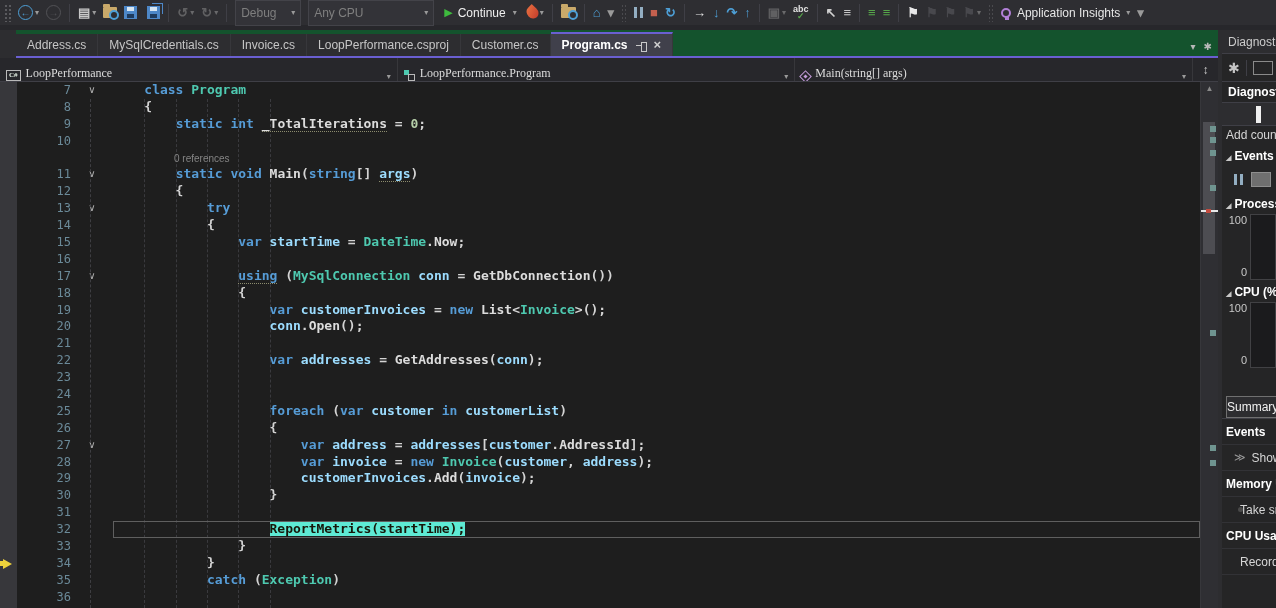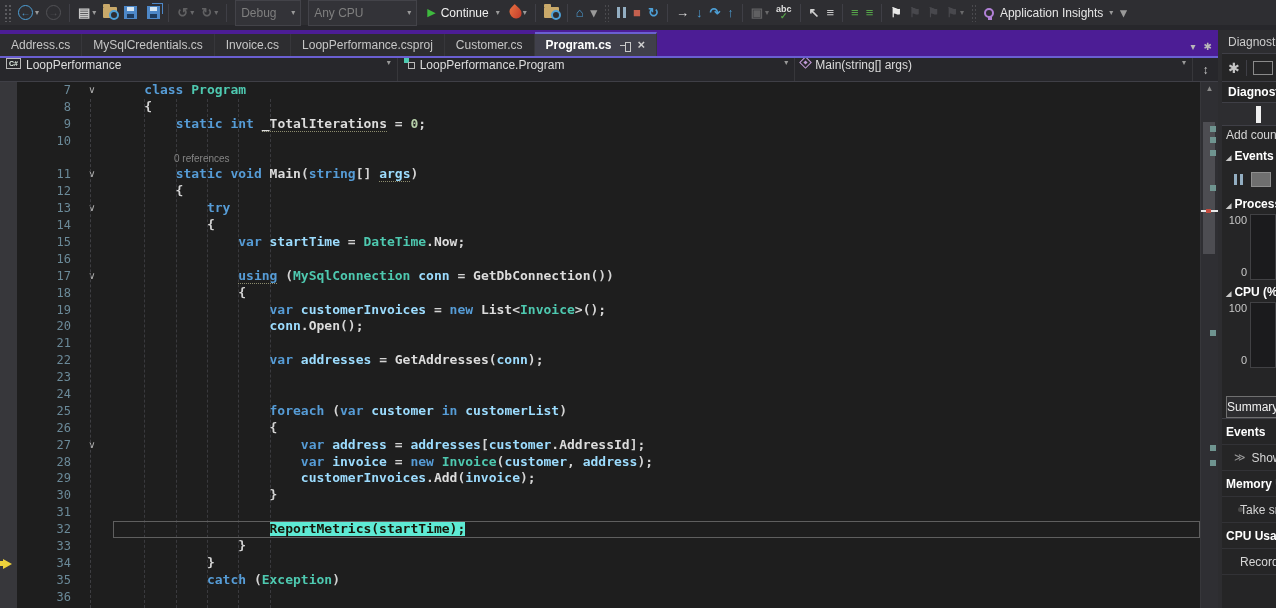--- a/index.html
+++ b/index.html
@@ -43,35 +43,35 @@
   .bulb::after { content:""; position:absolute; left:2px; bottom:-4px; width:4px; height:3px; background:#B180D7; }
   .ai-lbl { color:#E6E6E6; font-size:12px; margin:0 4px 0 6px; }
   .pausebars { width:9px; height:11px; border-left:3px solid #93AEC2; border-right:3px solid #93AEC2; display:inline-block; }
   .dis { opacity:0.55; }
 
   
   #mainrow { display:flex; height:578px; }
   #editor-group { width:1218px; display:flex; flex-direction:column; }
 
   
-  #tabstrip { height:28px; display:flex; align-items:flex-end; background:#4c1d95;
-              border-bottom:2px solid #6A5FD1; }
+  #tabstrip { height:28px; display:flex; align-items:flex-end; background:#14532d;
+              border-bottom:2px solid #6A5FD1;margin-left:16px; }
   .tab { height:22px; display:flex; align-items:center; padding:0 11px; font-size:12px;
          color:#C6C6C6; border-right:1px solid #37373B; background:#2D2D30; }
   .tab.active { background:#40404B; color:#FFFFFF; font-weight:bold; border-top:2px solid #6A5FD1; height:24px; }
   .pin { width:11px; height:11px; position:relative; margin-left:8px; display:inline-block; }
   .pin::before { content:""; position:absolute; top:5px; left:0; width:5px; height:1.5px; background:#C8C8C8; }
   .pin::after { content:""; position:absolute; top:2px; left:5px; width:4px; height:8px; border:1.5px solid #C8C8C8; }
   .tab-close { margin-left:7px; color:#D0D0D0; font-size:13px; line-height:12px; }
   #tabstrip-right { margin-left:auto; display:flex; align-items:center; gap:8px; padding:0 6px 4px 0; }
   .strip-ic { color:#B9B9B9; font-size:10px; }
 
   
   #navbar { height:24px; display:flex; align-items:stretch; background:#27272B; border-bottom:1px solid #3F3F46; }
-  .nv-combo { flex:1; display:flex; align-items:flex-start; gap:5px; padding:0 6px; border-right:1px solid #37373B; overflow:hidden; }
+  .nv-combo { flex:1; display:flex; align-items:flex-end; gap:5px; padding:0 6px; border-right:1px solid #37373B; overflow:hidden;font-family:Liberation Serif, serif; }
   .nv-lbl { color:#DCDCDC; font-size:12px; white-space:nowrap; }
   .nv-caret { margin-left:auto; color:#9A9A9A; font-size:8px; }
   .csbox { border:1px solid #B9B9B9; color:#E6F2E6; font-size:7px; font-weight:bold; padding:0px 2px; line-height:9px; }
   .clsicon { width:11px; height:11px; display:inline-block; position:relative; }
   .clsicon::before { content:""; position:absolute; top:0; left:0; width:5px; height:5px; background:#4EC9B0; }
   .clsicon::after { content:""; position:absolute; bottom:0; right:0; width:5px; height:5px; border:1px solid #B9B9B9; }
   .methicon { width:9px; height:9px; border:1.5px solid #C39BD9; transform:rotate(45deg); display:inline-block; position:relative; }
   .methicon::after { content:""; position:absolute; left:2px; top:2px; width:3px; height:3px; background:#C39BD9; }
   .splitter-ic { width:26px; display:flex; align-items:center; justify-content:center;
                  color:#C8C8C8; font-size:12px; border-left:1px solid #37373B; }
@@ -172,21 +172,21 @@
     </div>
     <div class="tb-btn dis">
       <span class="tb-glyph" style="color: rgb(138, 138, 138);">↻</span>
       <span class="tb-caret">▾</span>
     </div>
     <div class="tb-sep"></div>
     <div class="tb-combo" style="width: 66px;">
       <span>Debug</span>
       <span class="tb-caret">▾</span>
     </div>
-    <div class="tb-combo" style="width: 109px;">
+    <div class="tb-combo" style="width: 126px;">
       <span>Any CPU</span>
       <span class="tb-caret">▾</span>
     </div>
     <div class="tb-continue">
       <span class="play">▶</span>
       <span>Continue</span>
       <span class="tb-caret">▾</span>
     </div>
     <div class="tb-btn">
       <span class="flame"></span>

